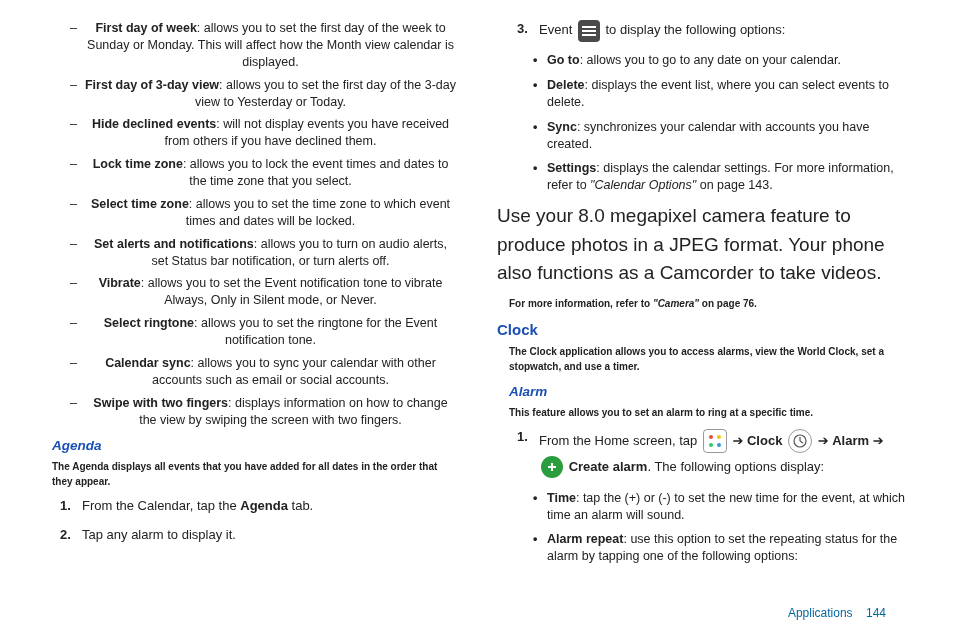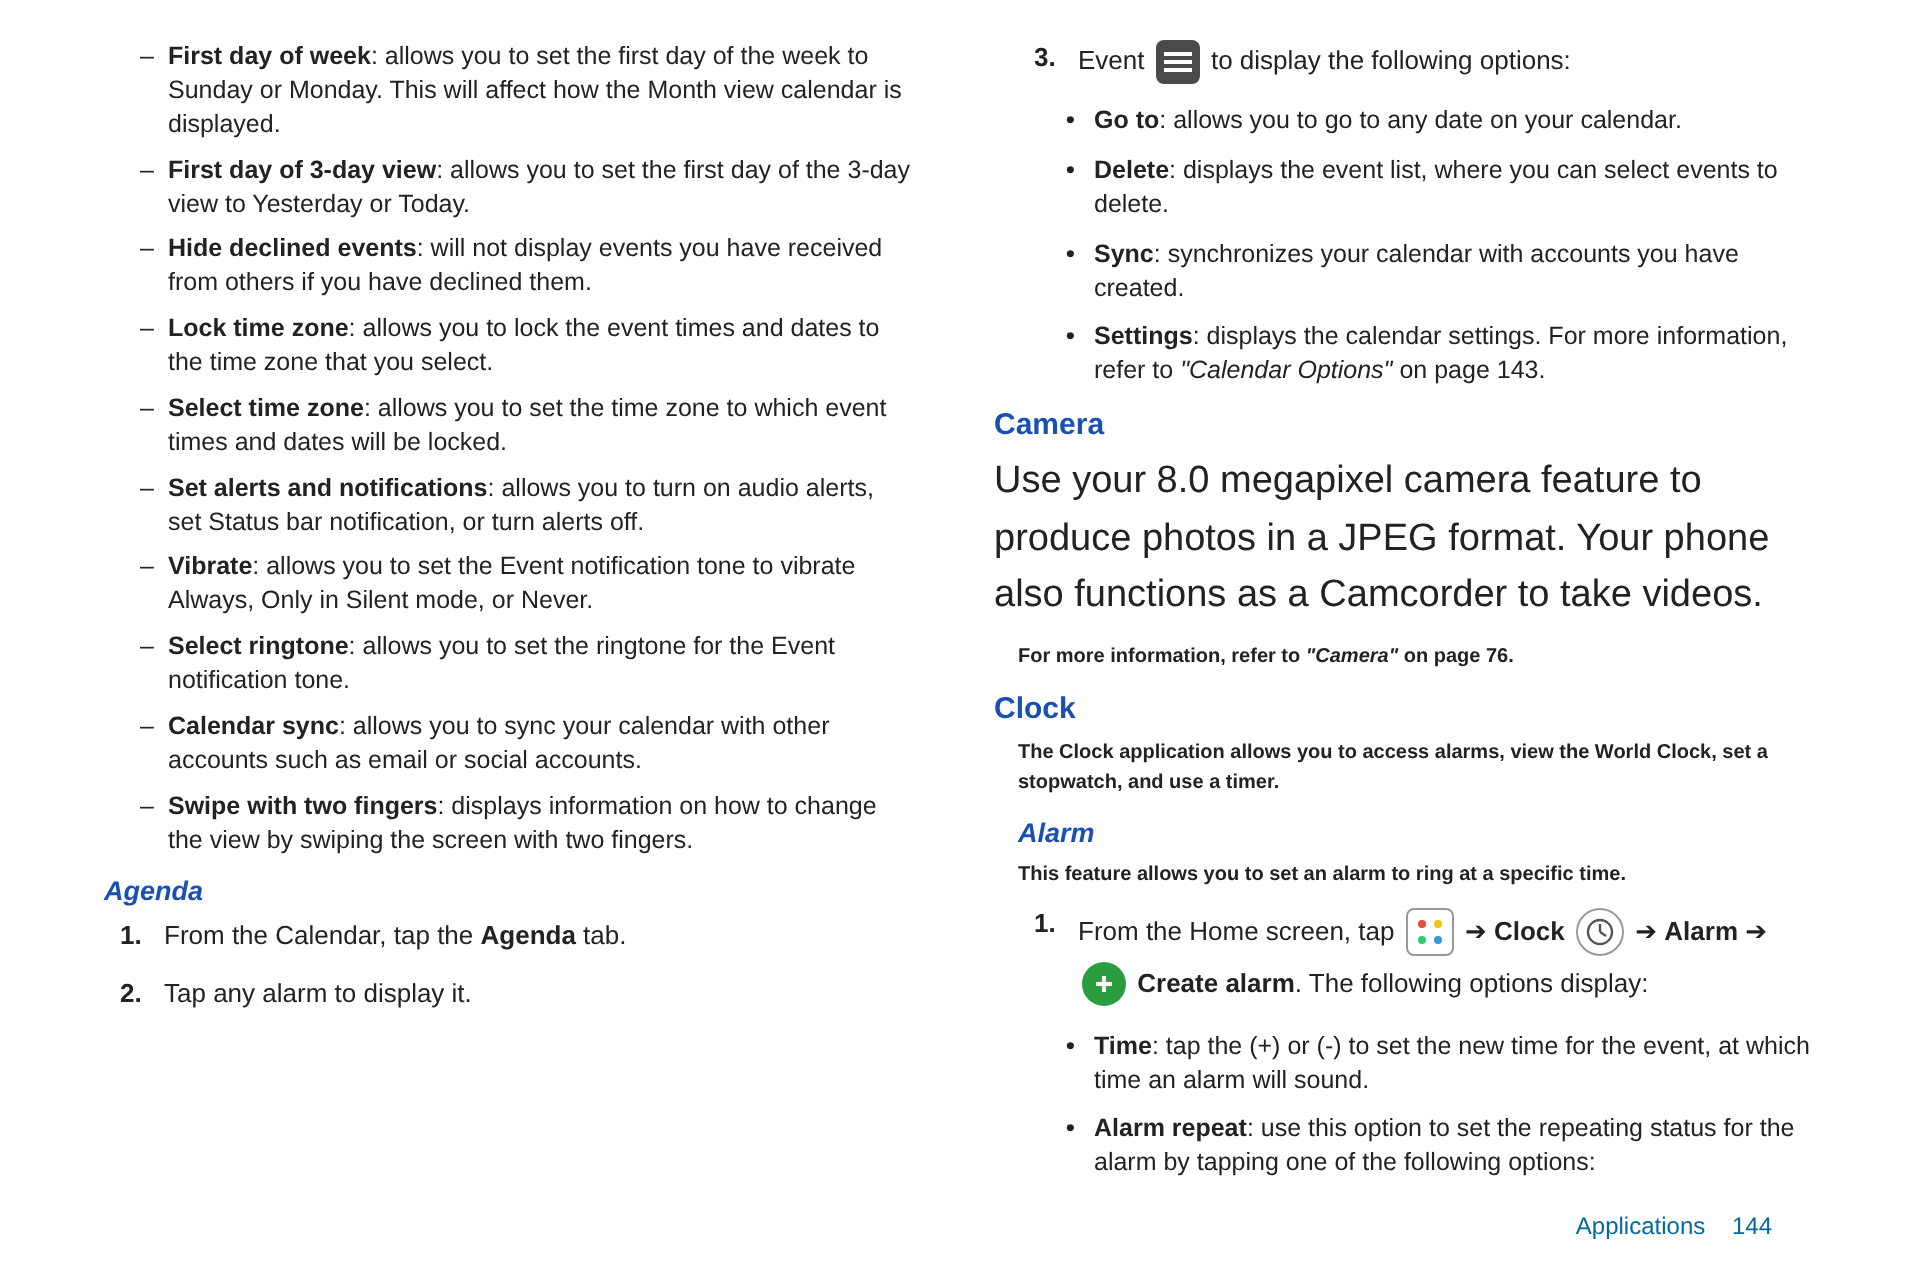--- a/index.html
+++ b/index.html
@@ -27,20 +27,21 @@
     display: flex;
     margin: 0 0 6px 30px;
     font-size: 12.5px;
     line-height: 1.35;
   }
   .dash-item .dash {
     flex: 0 0 14px;
   }
   .dash-item .content {
     flex: 1;
+    text-align: center;
   }
   .num-item {
     display: flex;
     margin: 0 0 10px 20px;
     font-size: 13px;
     line-height: 1.45;
   }
   .num-item .num {
     flex: 0 0 22px;
     font-weight: bold;
@@ -148,20 +149,21 @@
     <div class="dash-item">
         <span class="dash">–</span>
         <span class="content"><span class="bold">Calendar sync</span><span>: allows you to sync your calendar with other accounts such as email or social accounts.</span></span>
       </div>
     <div class="dash-item">
         <span class="dash">–</span>
         <span class="content"><span class="bold">Swipe with two fingers</span><span>: displays information on how to change the view by swiping the screen with two fingers.</span></span>
       </div>
 
     <div class="sub-head-blue">Agenda</div>
+    <div class="body-text-indent">The Agenda displays all events that you have added for all dates in the order that they appear.</div>
 
     <div class="num-item">
       <span class="num">1.</span>
       <span class="content"><span>From the Calendar, tap the </span><span class="bold">Agenda</span><span> tab.</span></span>
     </div>
     <div class="num-item">
       <span class="num">2.</span>
       <span class="content">Tap any alarm to display it.</span>
     </div>
   </div>
@@ -191,21 +193,20 @@
       </div>
     <div class="bullet-item">
         <span class="blt">•</span>
         <span class="content"><span class="bold">Sync</span><span>: synchronizes your calendar with accounts you have created.</span></span>
       </div>
     <div class="bullet-item">
         <span class="blt">•</span>
         <span class="content"><span class="bold">Settings</span><span>: displays the calendar settings. For more information, refer to </span><span class="italic">"Calendar Options"</span><span> on page 143.</span></span>
       </div>
 
-    <div class="section-head">Camera</div>
     <div class="body-text">Use your 8.0 megapixel camera feature to produce photos in a JPEG format. Your phone also functions as a Camcorder to take videos.</div>
     <div class="body-text-indent">
       <span>For more information, refer to </span><span class="italic">"Camera"</span><span> on page 76.</span>
     </div>
 
     <div class="section-head">Clock</div>
     <div class="body-text-indent">The Clock application allows you to access alarms, view the World Clock, set a stopwatch, and use a timer.</div>
 
     <div class="sub-head-blue">Alarm</div>
     <div class="body-text-indent">This feature allows you to set an alarm to ring at a specific time.</div>

